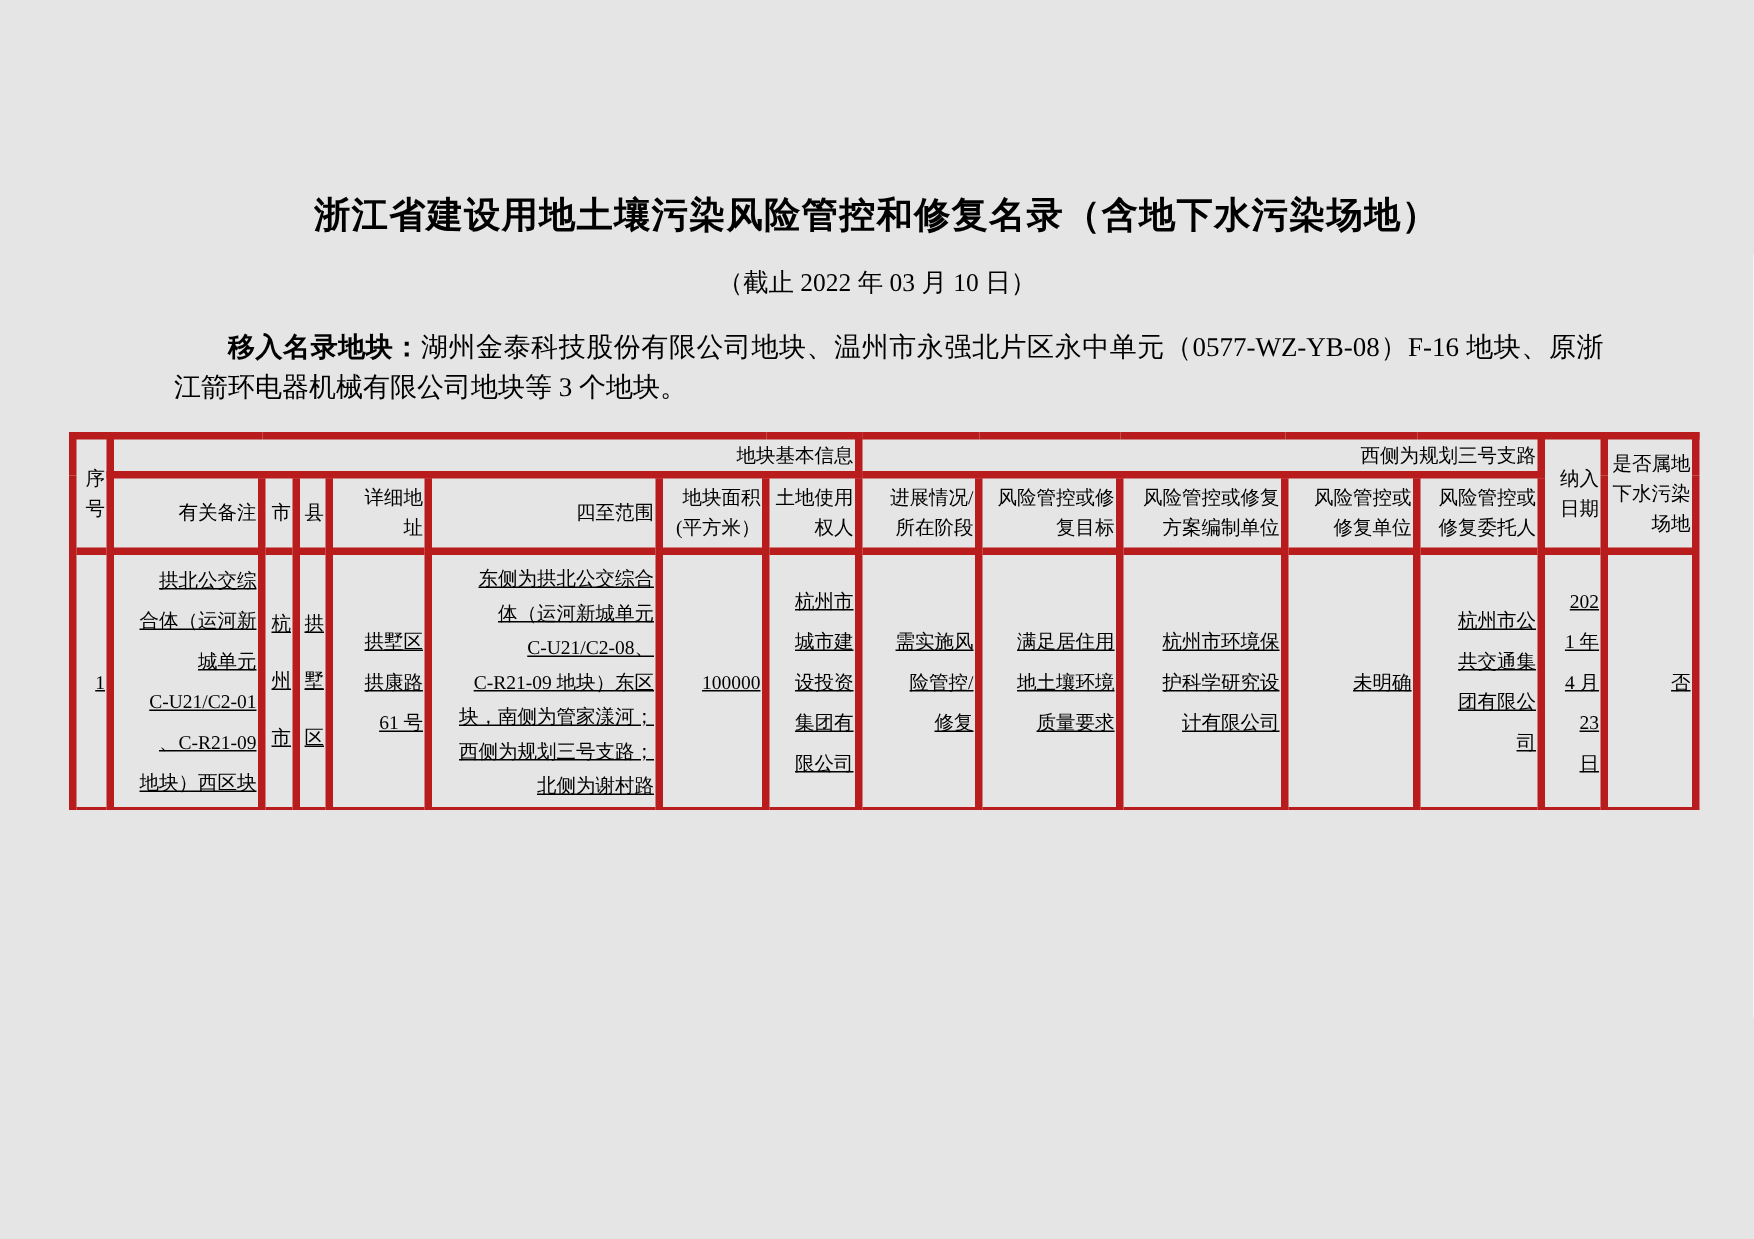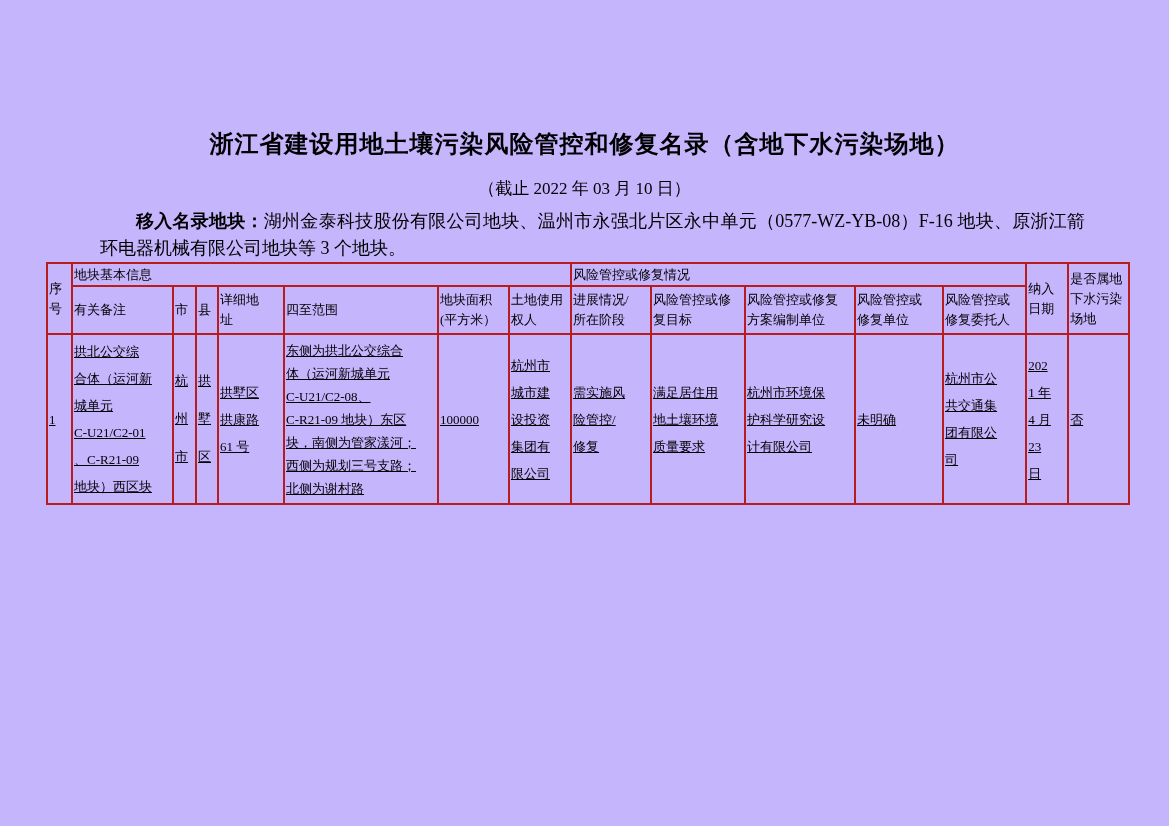--- a/index.html
+++ b/index.html
@@ -6,21 +6,21 @@
     margin: 0;
     padding: 0;
     background: #ffffff;
   }
   .page {
     position: relative;
     width: 1169px;
     height: 826px;
     box-sizing: border-box;
     padding-top: 127px;
-    background: #c4b5fd;
+    background: #e5e5e5;
     color: #000000;
     font-family: "Liberation Serif", "DejaVu Serif", serif;
     overflow: hidden;
   }
   .title {
     margin: 0;
     font-size: 24px;
     line-height: 34px;
     font-weight: bold;
     text-align: center;
@@ -32,38 +32,38 @@
     line-height: 26px;
     text-align: center;
   }
   .body-text {
     margin: 6px 84px 0 100px;
     font-size: 18px;
     line-height: 27px;
     text-align: justify;
   }
   .body-text p {
-    margin: 0;
+    margin: 16px;
     text-indent: 36px;
   }
   .body-text b {
     font-weight: bold;
   }
   table.listing {
     margin-left: 46px;
     width: 1082px;
     border-collapse: collapse;
     table-layout: fixed;
     font-size: 13px;
   }
   table.listing th,
   table.listing td {
-    border: 2px solid #b91c1c;
+    border: 5px solid #b91c1c;
     padding: 0 1px;
-    text-align: left;
+    text-align: right;
     vertical-align: middle;
     white-space: pre-line;
     font-weight: normal;
     overflow: hidden;
   }
   tr.group-row th { height: 21px; line-height: 20px; }
   tr.sub-row th   { height: 46px; line-height: 20px; }
   .hdr-bottom     { border-bottom-width: 2px !important; }
   tr.data-row td  { height: 168px; line-height: 27px; border-bottom-width: 2px; text-decoration: underline; }
   .lh-sm   { line-height: 23px !important; }
@@ -98,21 +98,21 @@
         <col style="width:88px">
       <col style="width:83px">
         <col style="width:42px">
         <col style="width:61px">
     </colgroup>
     <tbody>
       <tr class="group-row">
         <th rowspan="2" class="hdr-bottom">序
 号</th>
         <th colspan="7">地块基本信息</th>
-        <th colspan="5">风险管控或修复情况</th>
+        <th colspan="5">西侧为规划三号支路</th>
         <th rowspan="2" class="hdr-bottom">纳入
 日期</th>
         <th rowspan="2" class="hdr-bottom">是否属地
 下水污染
 场地</th>
       </tr>
       <tr class="sub-row">
         <th class="hdr-bottom">有关备注</th>
         <th class="hdr-bottom">市</th>
         <th class="hdr-bottom">县</th>

